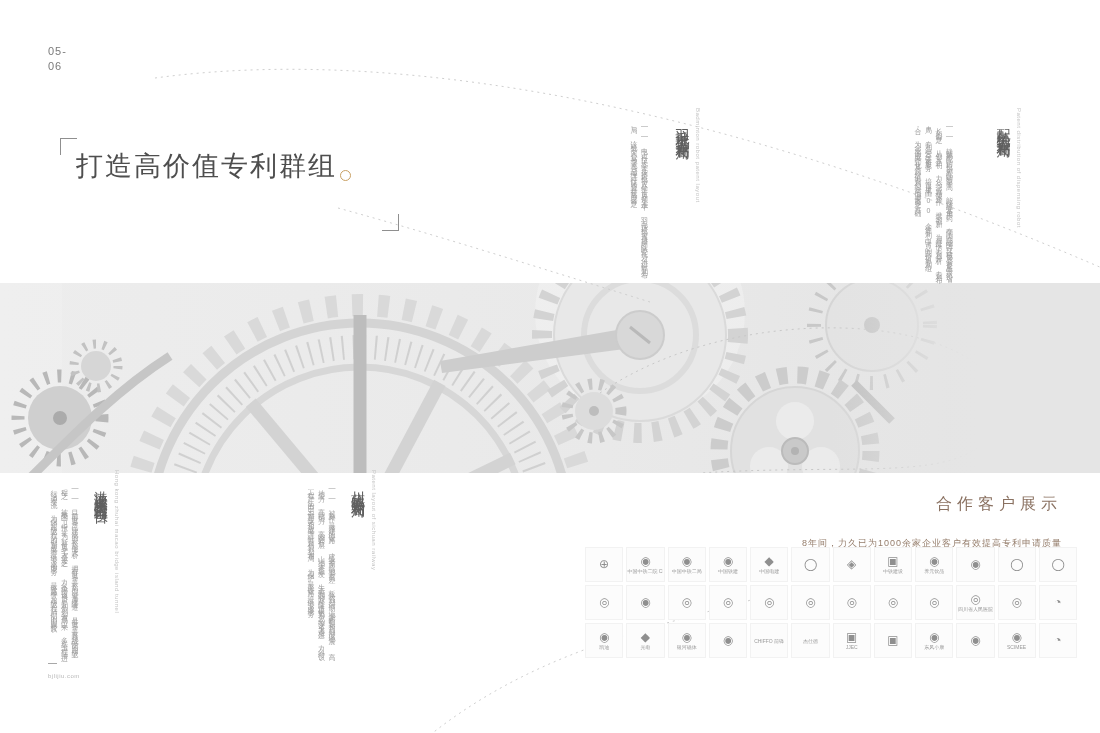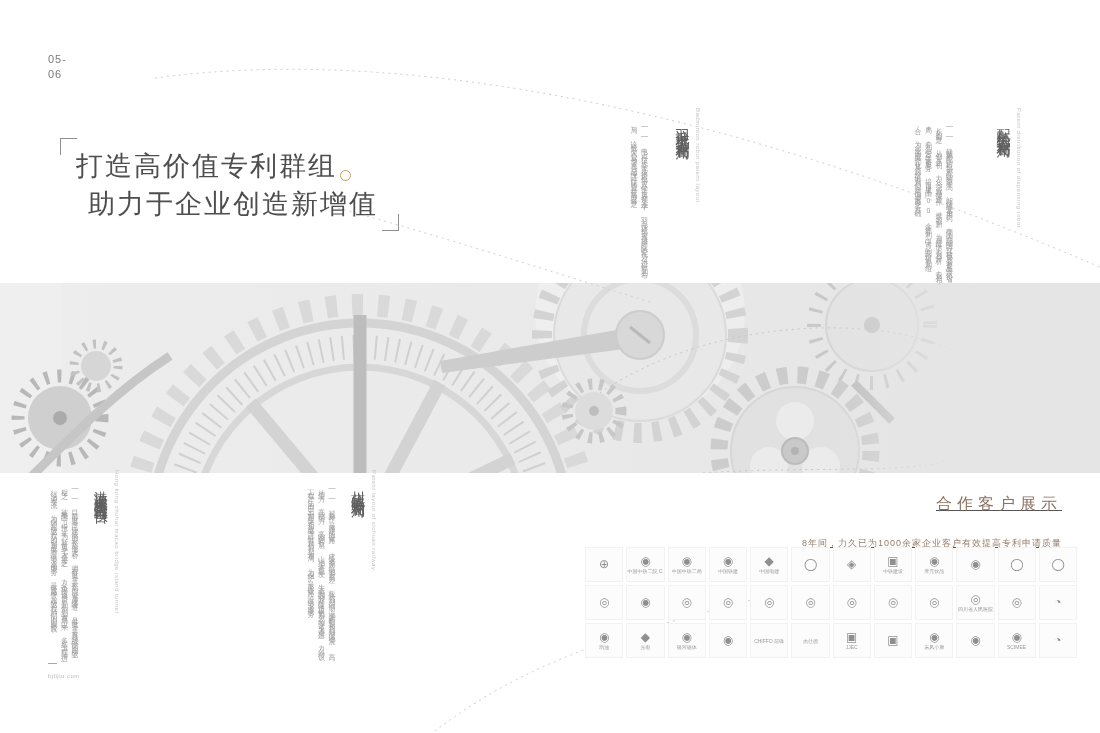--- a/index.html
+++ b/index.html
@@ -1,21 +1,21 @@
 <!DOCTYPE html>
 <html><head>
 <meta charset="utf-8">
 <style>
   html,body{margin:0;padding:0;background:#fff;}
   body{width:1100px;height:733px;overflow:hidden;position:relative;
        font-family:"Liberation Sans","DejaVu Sans",sans-serif;color:#555;}
   .sheet{position:absolute;inset:0;background:#ffffff;}
 
   
-  .pagenum{position:absolute;left:48px;top:52px;font-size:11px;line-height:1.35;
+  .pagenum{position:absolute;left:48px;top:44px;font-size:11px;line-height:1.35;
            color:#7a7a7a;letter-spacing:1px;white-space:pre-line;z-index:5;}
 
   
   .headline{position:absolute;left:60px;top:138px;width:360px;height:100px;z-index:5;}
   .bracket{position:absolute;width:16px;height:16px;}
   .bracket.open{left:0;top:0;border-left:1.5px solid #8f8f8f;border-top:1.5px solid #8f8f8f;}
   .bracket.close{left:322px;top:76px;border-right:1.5px solid #8f8f8f;border-bottom:1.5px solid #8f8f8f;}
   .headline .lines{margin:9px 0 0 16px;font-family:Liberation Sans, sans-serif;
         font-size:27px;line-height:38px;color:#4e4e4e;letter-spacing:2px;white-space:nowrap;}
   .headline .l2{text-indent:12px;}
@@ -39,21 +39,21 @@
   .blk-railway{left:305px;top:470px;}
   .blk-railway .vbody{height:168px;margin-right:12px;}
 
   
   .band{position:absolute;left:0;top:283px;width:1100px;height:190px;z-index:1;}
 
   
   .deco{position:absolute;inset:0;z-index:2;pointer-events:none;}
 
   
-  .clients-head{position:absolute;right:38px;top:494px;text-align:right;z-index:5;text-decoration:underline;}
+  .clients-head{position:absolute;right:38px;top:494px;text-align:right;z-index:5;}
   .clients-title{font-family:"Liberation Serif","DejaVu Serif",serif;font-size:16px;
                  letter-spacing:5px;color:#8a7161;}
   .clients-sub{margin-top:22px;font-size:9px;letter-spacing:1px;color:#957d6b;}
   .logo-grid{position:absolute;left:585px;top:547px;width:492px;z-index:5;
              display:grid;grid-template-columns:repeat(12,1fr);gap:3px;}
   .logo-cell{height:33px;background:#fcfcfc;border:1px solid #f2f2f2;display:flex;
              flex-direction:column;align-items:center;justify-content:center;overflow:hidden;}
   .logo-mark{font-size:12px;line-height:13px;color:#8f8f8f;}
   .logo-text{font-size:5px;line-height:6px;color:#9a9a9a;white-space:nowrap;max-width:36px;
              overflow:hidden;}
@@ -157,21 +157,20 @@
     <path d="M430,735 C 540,648 660,626 780,592" fill="none" stroke="#cfcfcf" stroke-width="1" stroke-dasharray="2 4"></path>
   </svg>
 
   <div class="pagenum">05-
 06</div>
 
   <div class="headline">
     <span class="bracket open"></span>
     <div class="lines">
       <div class="l1">打造高价值专利群组</div>
-      <div class="l2">助力于企业创造新增值</div>
     </div>
     <span class="gold-ring"></span>
     <span class="bracket close"></span>
   </div>
 
   <div class="vblock blk-dispensing">
     <div class="vbody">——静脉用配药机器人配药效率高，能保障安全用药，在国内高端医疗器械展会参展中获得省长的肯定。从创意之初，力久与企业精诚合作，携手创新，为其提供了专利分析+专利布局+专利运营全链条服务，培育形成由100余件专利（申请）的高价值专利组合，为企业的成果转化及高价值专利组合的演变奠定了基础。</div>
     <div class="vtitle">配药机器人专利布局</div>
     <div class="ven">Patent distribution of dispensing robot</div>
   </div>

